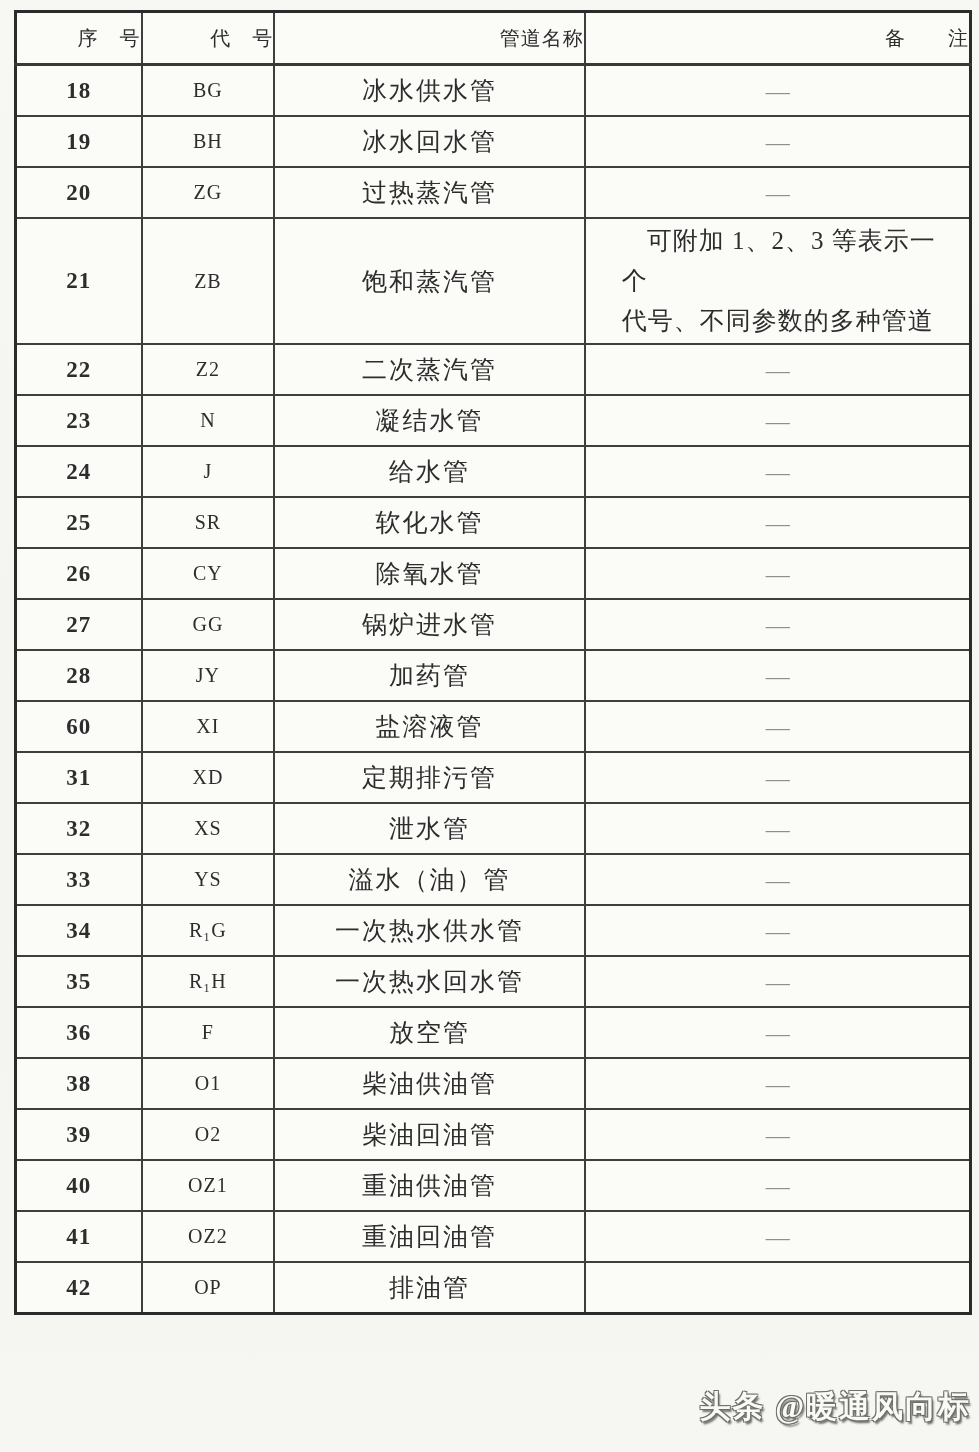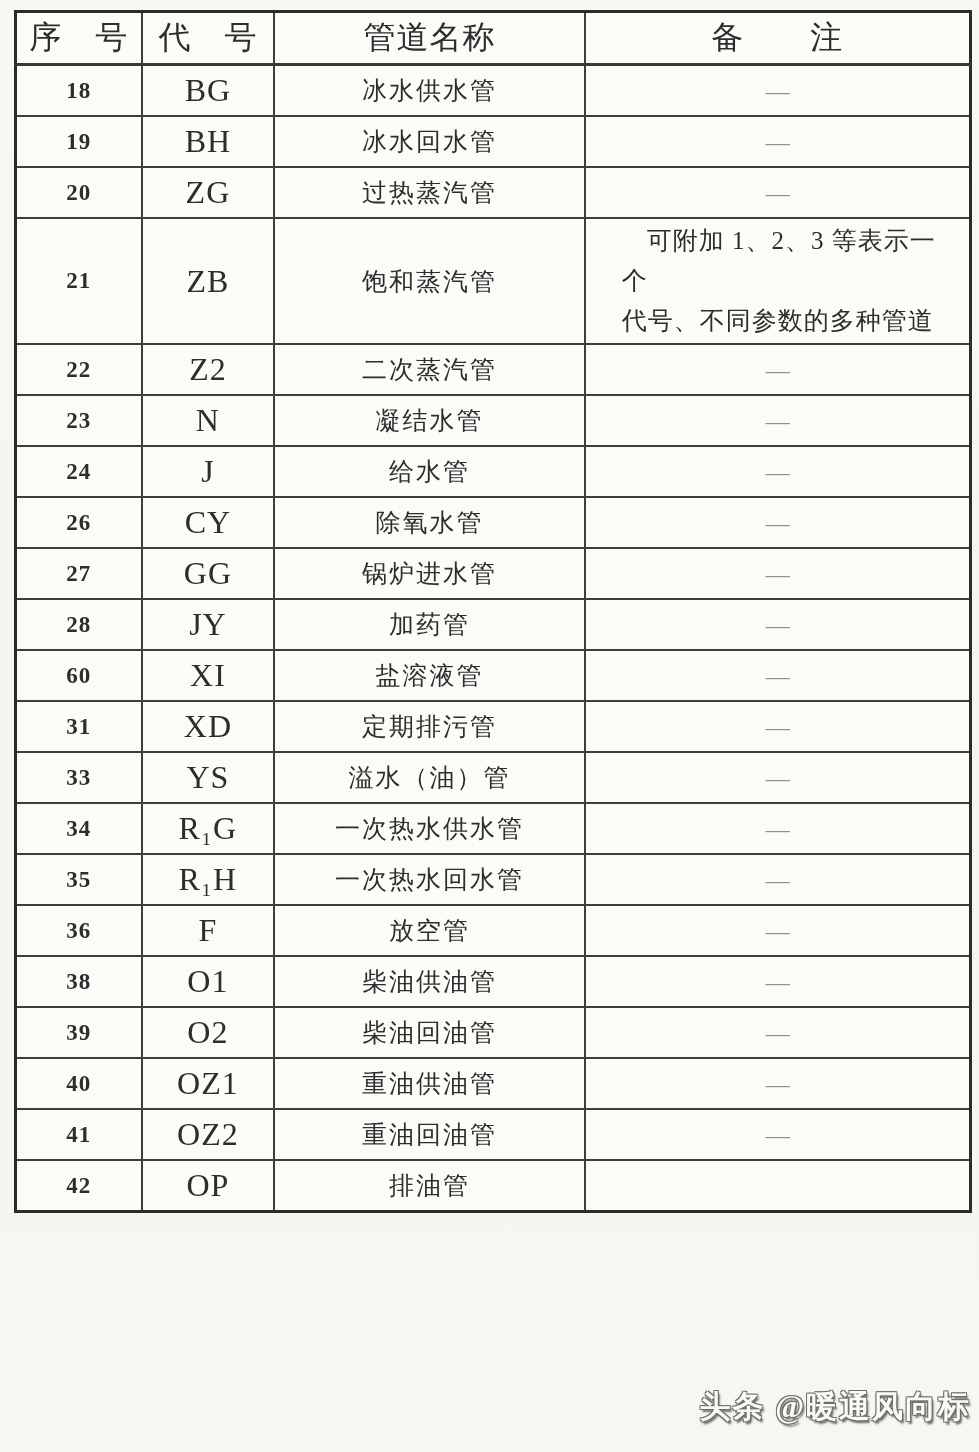--- a/index.html
+++ b/index.html
@@ -34,29 +34,30 @@
   .pipe-table th, .pipe-table td {
     border: 2px solid #3e3e3e;
     text-align: center;
     vertical-align: middle;
     color: #2d2d2d;
     padding: 0;
     overflow: hidden;
   }
   .pipe-table thead th {
     height: 50px;
-    font-size: 32px;
+    font-size: 20px;
     font-weight: normal;
     letter-spacing: 1px;
     border-bottom: 3px solid #383838;
+    text-align: right;
   }
   .pipe-table tbody td { height: 49px; font-size: 25px; }
   .pipe-table tbody tr.tall td { height: 102px; }
   .pipe-table td.cell-no   { font-size: 23px; letter-spacing: 1px; font-weight: bold; }
-  .pipe-table td.cell-code { font-size: 32px; letter-spacing: 1px; }
+  .pipe-table td.cell-code { font-size: 20px; letter-spacing: 1px; }
   .pipe-table td.cell-name { font-size: 25px; letter-spacing: 2px; }
   .pipe-table td.cell-remark .dash {
     color: #8f8f8f;
     font-size: 24px;
     letter-spacing: -1px;
   }
   .remark-lines {
     text-align: left;
     padding: 2px 18px 2px 36px;
     font-size: 25px;
@@ -142,20 +143,26 @@
           <td class="cell-name">凝结水管</td>
           <td class="cell-remark"><span class="dash">—</span></td>
         </tr>
         <tr>
           <td class="cell-no">24</td>
           <td class="cell-code">J</td>
           <td class="cell-name">给水管</td>
           <td class="cell-remark"><span class="dash">—</span></td>
         </tr>
         <tr>
+          <td class="cell-no">25</td>
+          <td class="cell-code">SR</td>
+          <td class="cell-name">软化水管</td>
+          <td class="cell-remark"><span class="dash">—</span></td>
+        </tr>
+        <tr>
           <td class="cell-no">26</td>
           <td class="cell-code">CY</td>
           <td class="cell-name">除氧水管</td>
           <td class="cell-remark"><span class="dash">—</span></td>
         </tr>
         <tr>
           <td class="cell-no">27</td>
           <td class="cell-code">GG</td>
           <td class="cell-name">锅炉进水管</td>
           <td class="cell-remark"><span class="dash">—</span></td>
@@ -169,20 +176,26 @@
         <tr>
           <td class="cell-no">60</td>
           <td class="cell-code">XI</td>
           <td class="cell-name">盐溶液管</td>
           <td class="cell-remark"><span class="dash">—</span></td>
         </tr>
         <tr>
           <td class="cell-no">31</td>
           <td class="cell-code">XD</td>
           <td class="cell-name">定期排污管</td>
+          <td class="cell-remark"><span class="dash">—</span></td>
+        </tr>
+        <tr>
+          <td class="cell-no">32</td>
+          <td class="cell-code">XS</td>
+          <td class="cell-name">泄水管</td>
           <td class="cell-remark"><span class="dash">—</span></td>
         </tr>
         <tr>
           <td class="cell-no">33</td>
           <td class="cell-code">YS</td>
           <td class="cell-name">溢水（油）管</td>
           <td class="cell-remark"><span class="dash">—</span></td>
         </tr>
         <tr>
           <td class="cell-no">34</td>

